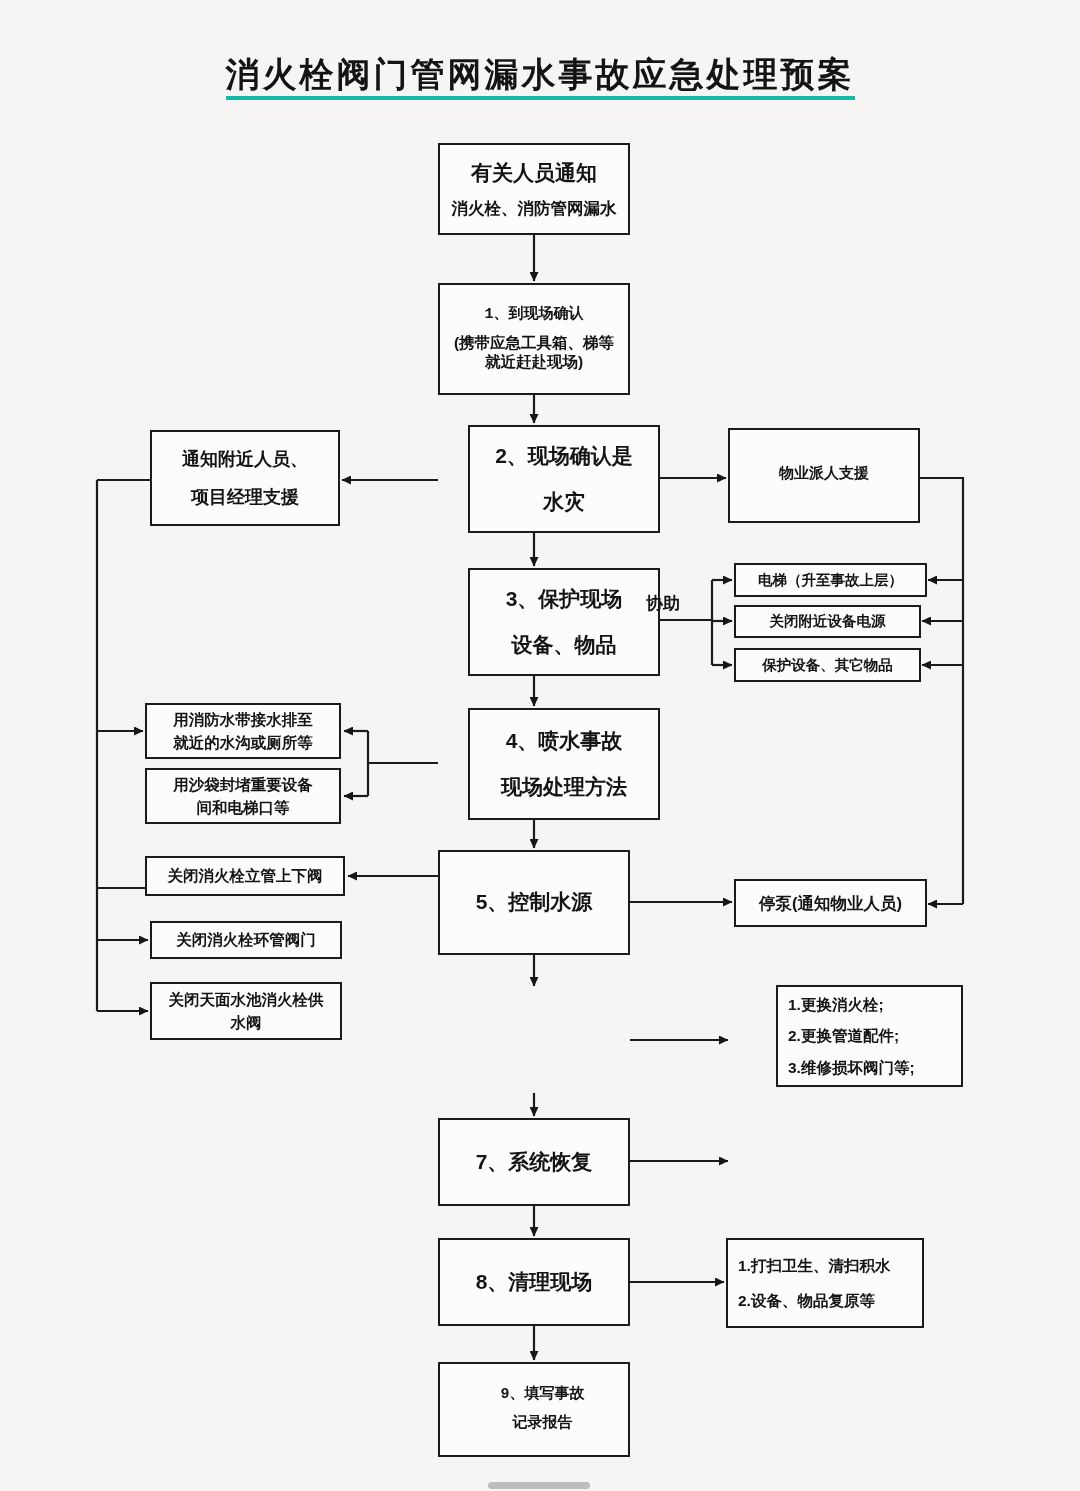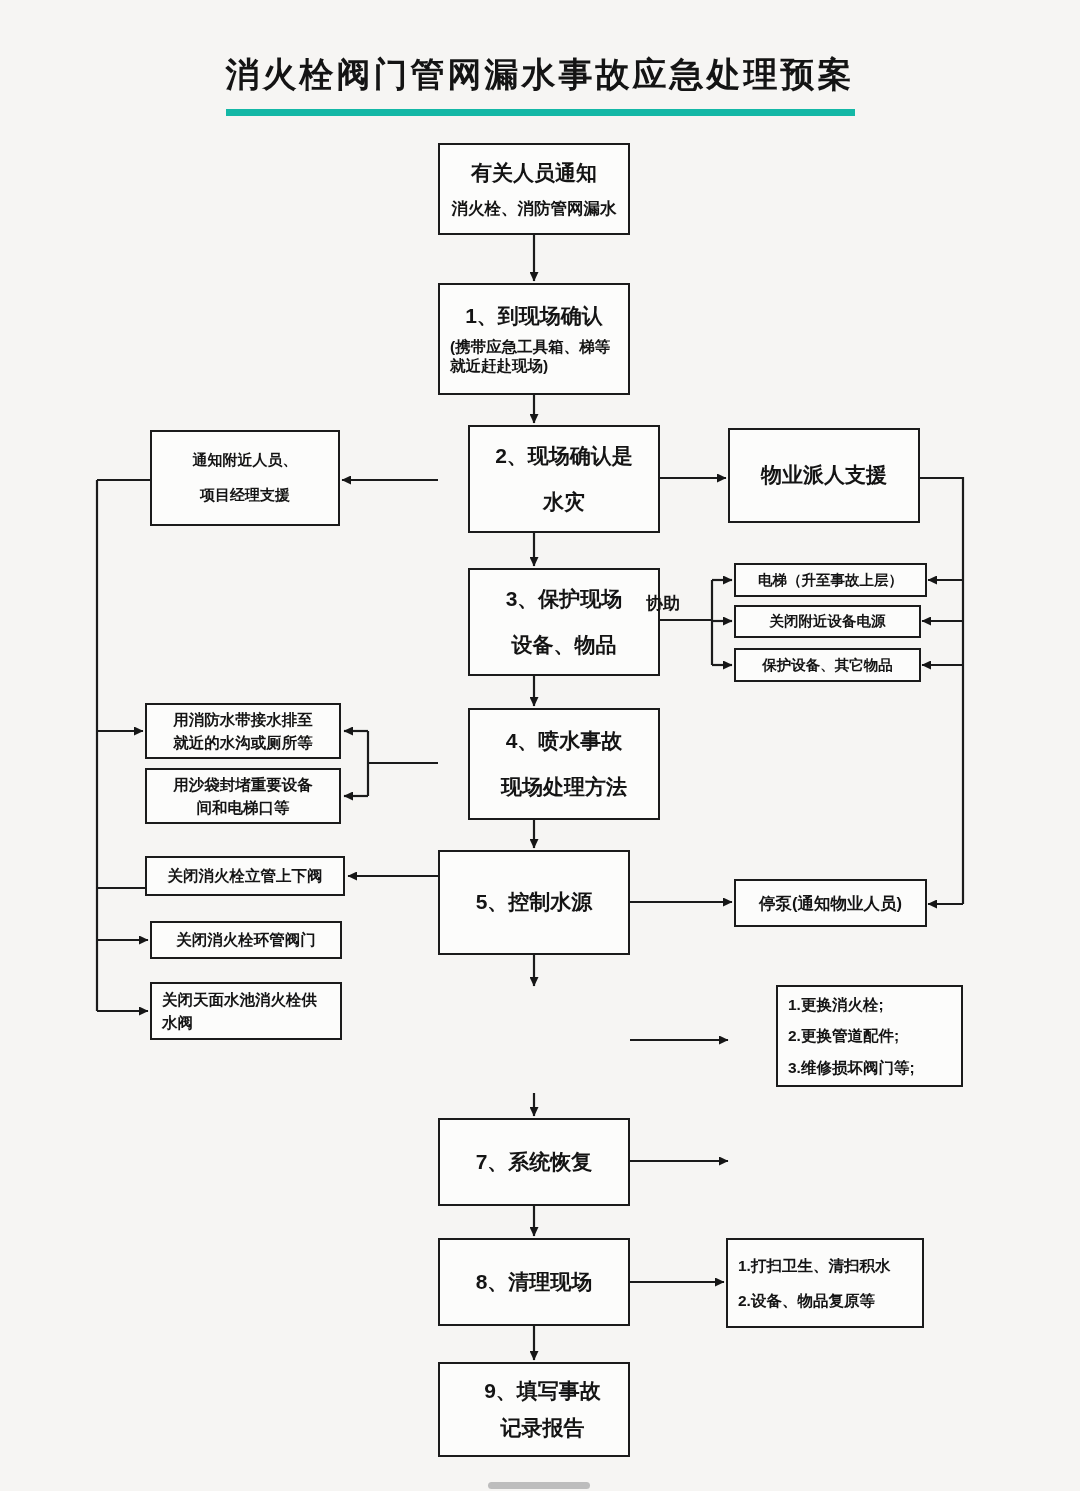--- a/index.html
+++ b/index.html
@@ -6,31 +6,31 @@
   #canvas{
     position:relative;width:1080px;height:1491px;margin:0 auto;
     background:#f6f5f3;overflow:hidden;
     font-family:"Liberation Sans","DejaVu Sans",sans-serif;
     color:#141414;
   }
   .title{
     position:absolute;top:52px;left:0;width:100%;
     text-align:center;font-size:34px;font-weight:800;letter-spacing:3px;
   }
-  .title span{border-bottom:7px solid #14b8a6;padding-bottom:16px;}
+  .title span{border-bottom:4px solid #14b8a6;padding-bottom:3px;}
   .box{
     position:absolute;box-sizing:border-box;
     border:2px solid #1b1b1b;background:#fcfcfb;
     display:flex;flex-direction:column;align-items:center;justify-content:center;
-    text-align:left;font-weight:700;line-height:1.25;
+    text-align:center;font-weight:700;line-height:1.25;
   }
   .box.list{align-items:flex-start;text-align:left;padding:6px 6px 6px 10px;}
   .t21{font-size:21px;}
-  .t20{font-size:21px;}
-  .t19{font-size:15px;}
+  .t20{font-size:15px;font-family:Liberation Mono, monospace;}
+  .t19{font-size:18px;}
   .t16{font-size:16.5px;}
   .t15{font-size:15.5px;}
   .t14{font-size:14.5px;}
   .g20{gap:20px;margin-left:30px;}
   .g16{gap:16px;}
   .g14{gap:14px;}
   .g12{gap:12px;}
   .g10{gap:10px;}
   .g8{gap:8px;}
   .g4{gap:4px;}

